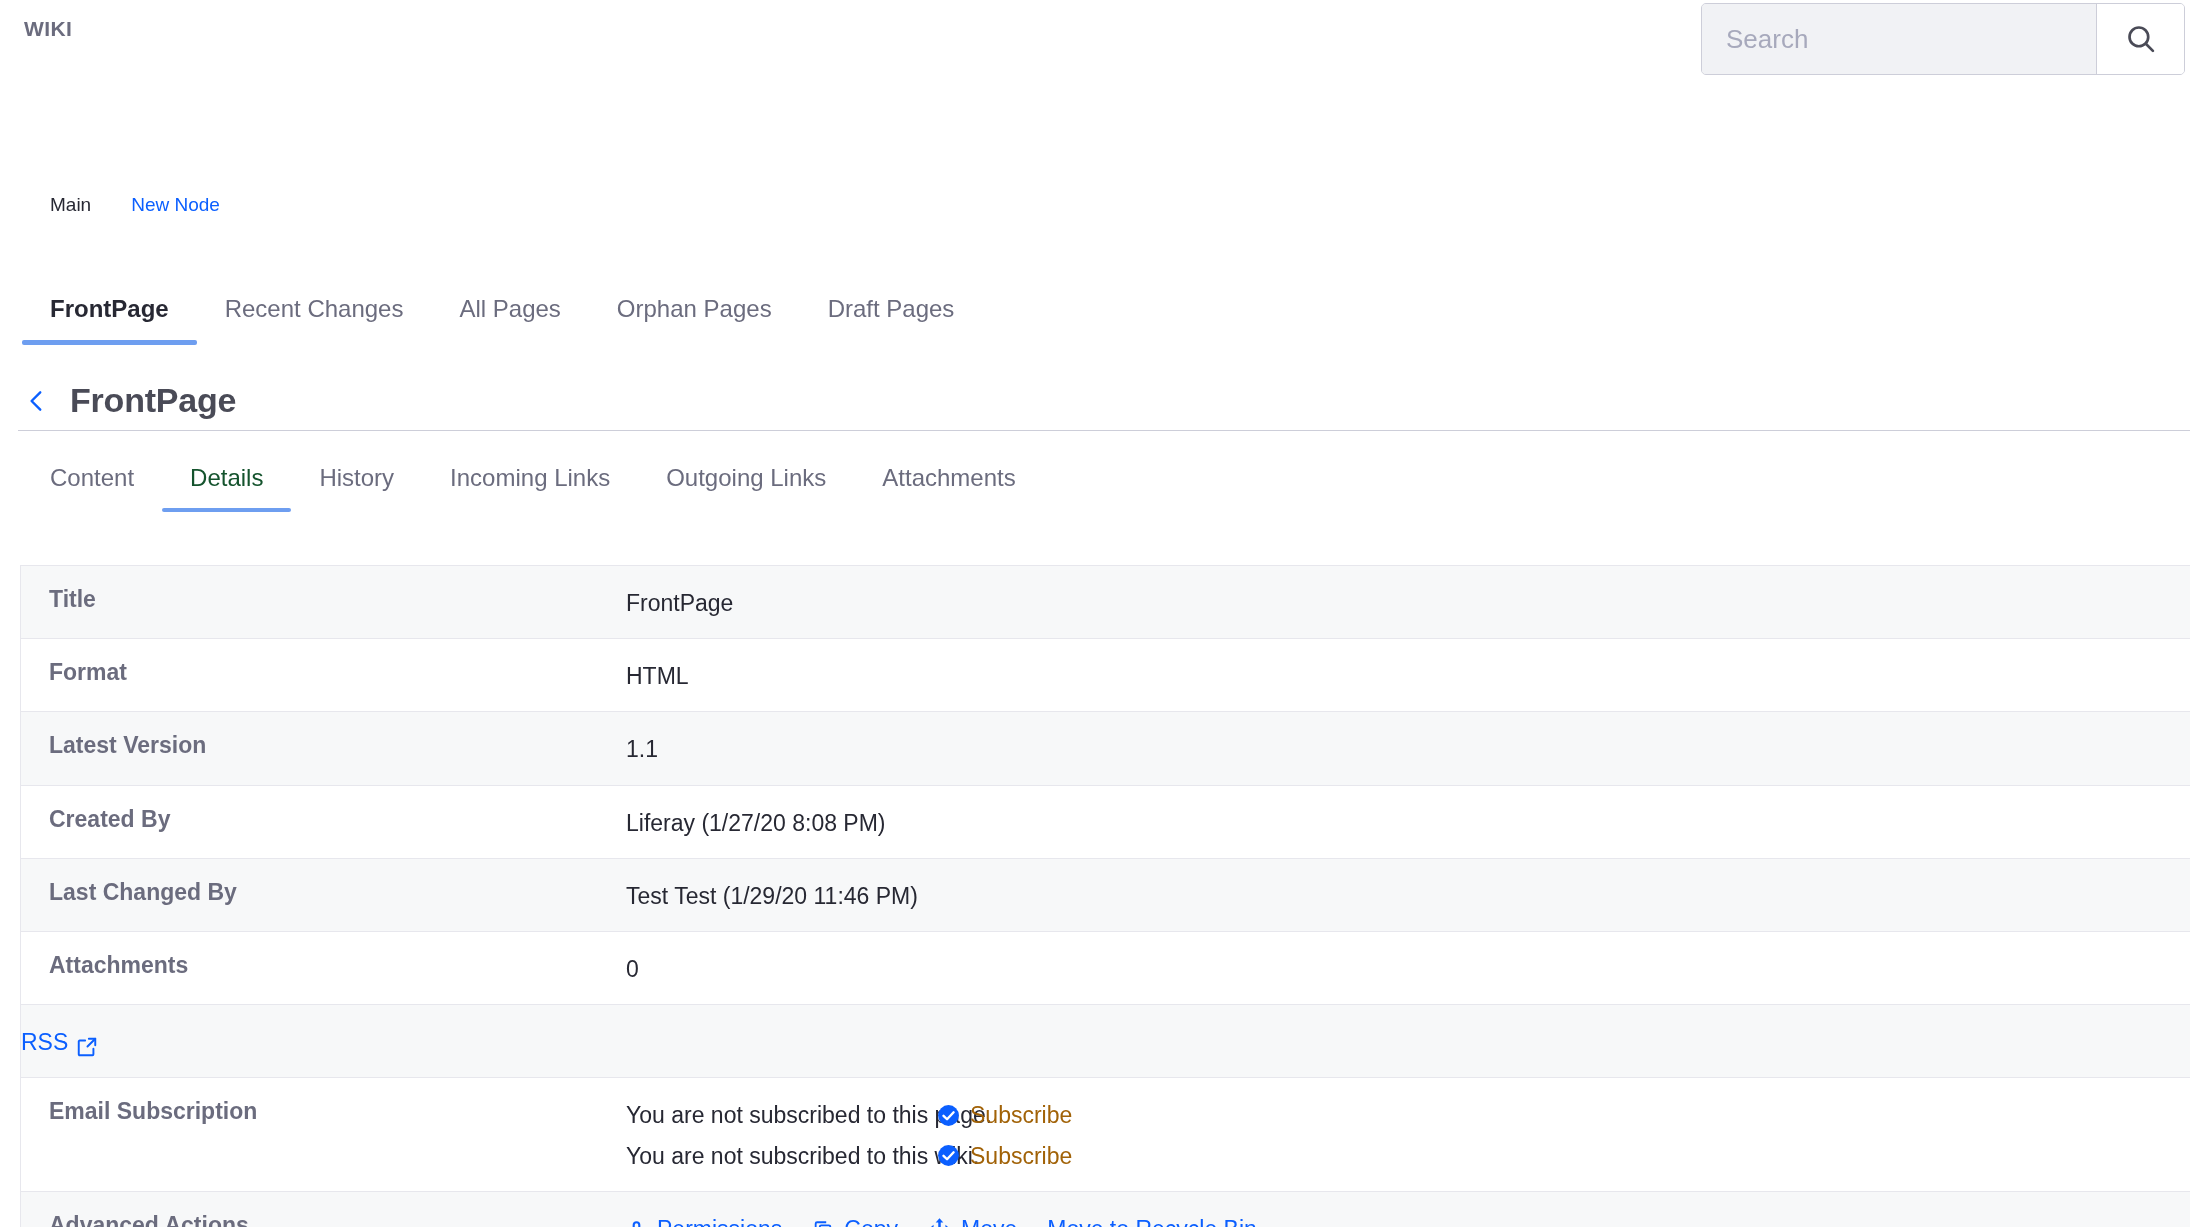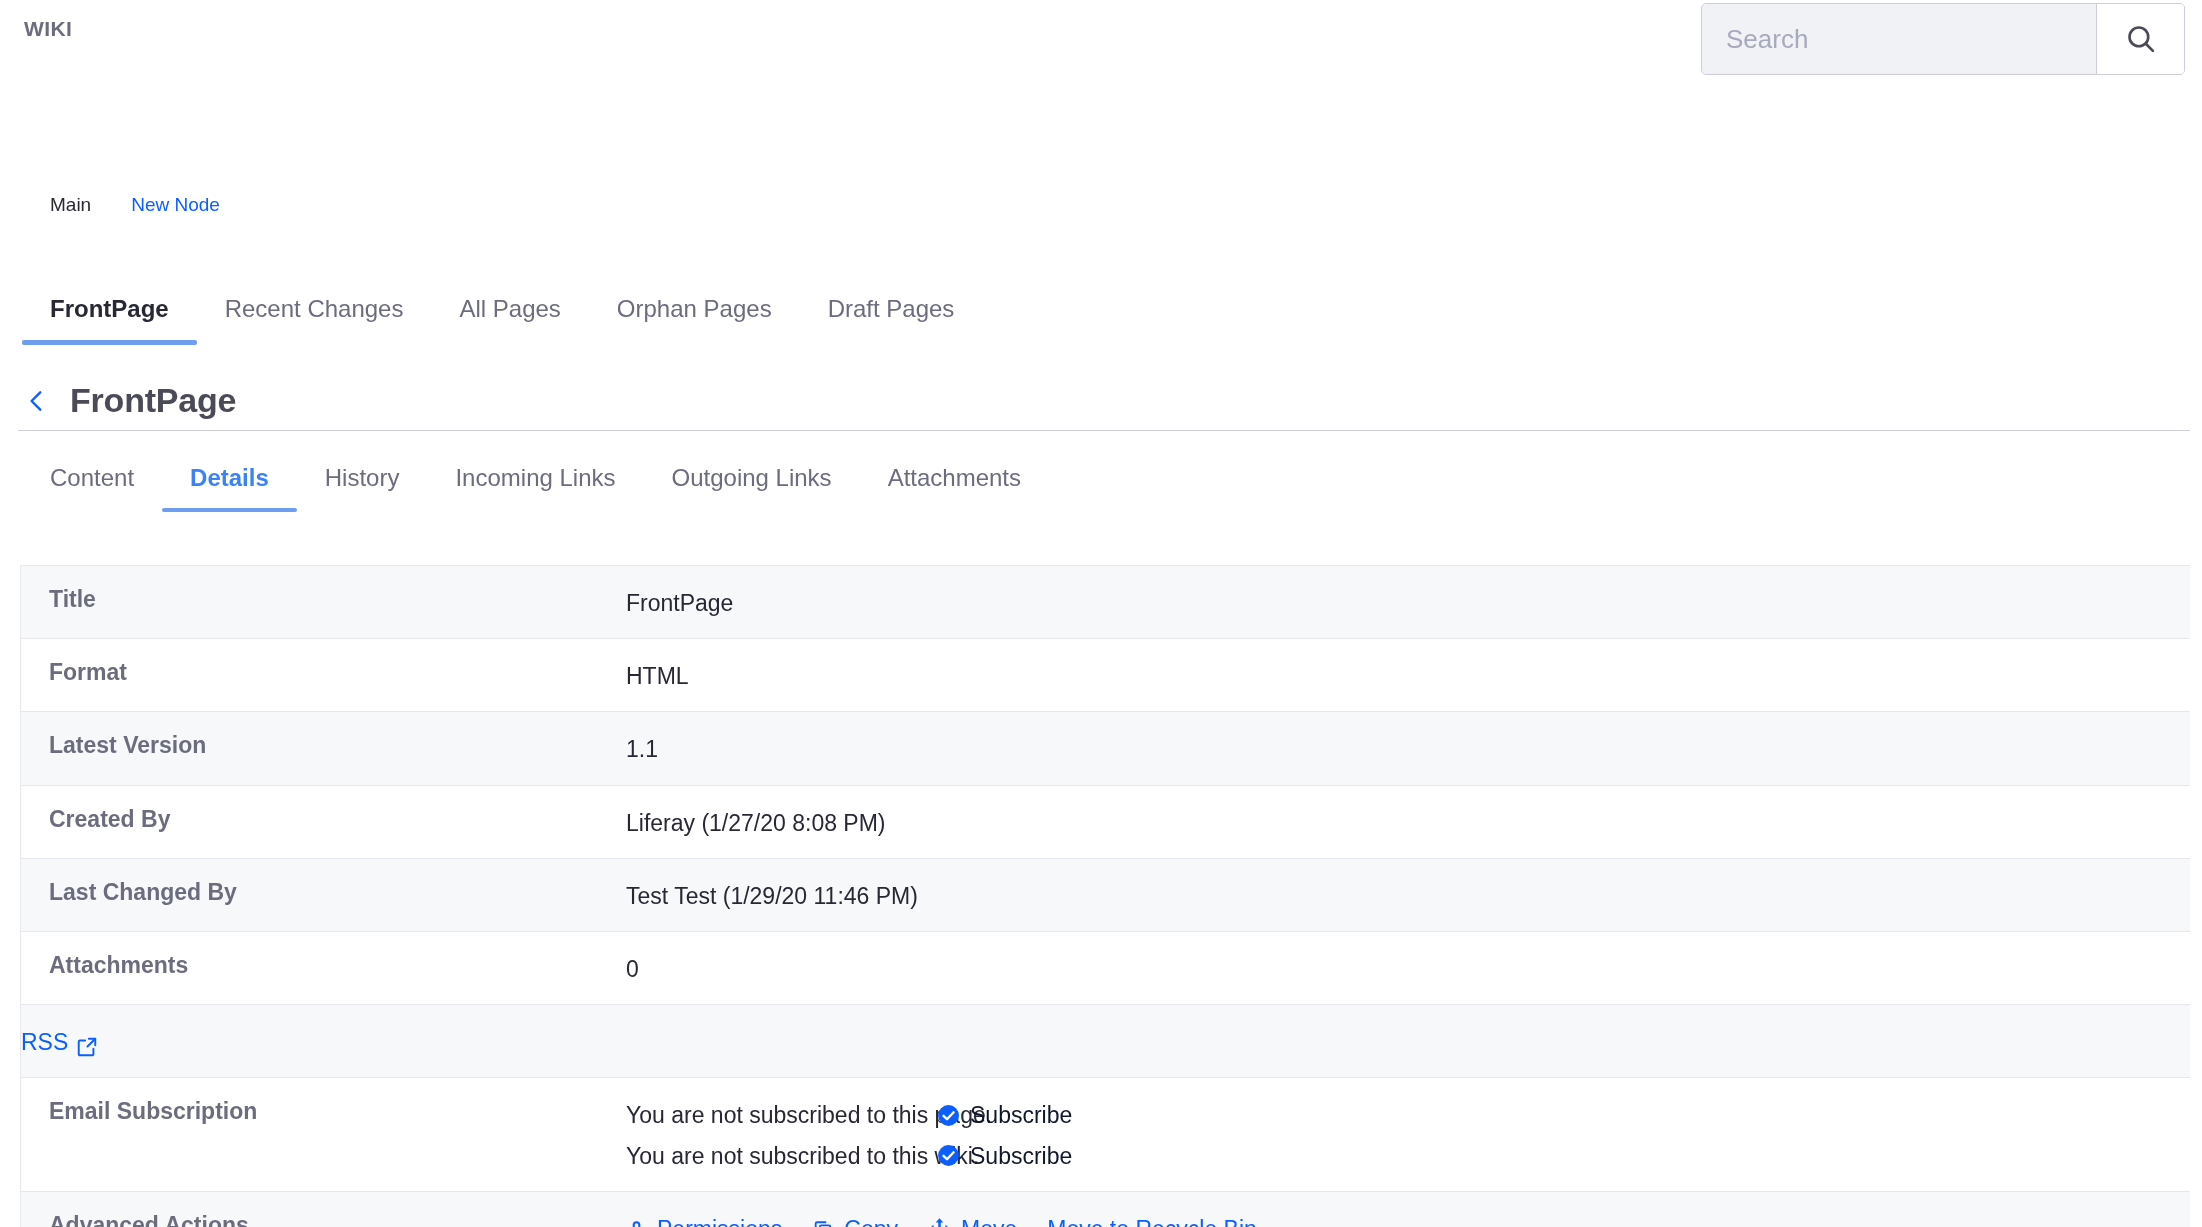--- a/index.html
+++ b/index.html
@@ -178,22 +178,22 @@
   .sub-tab {
     position: relative;
     font-size: 24px;
     color: #6b6c7e;
     padding: 0 28px 20px 28px;
     text-decoration: none;
     white-space: nowrap;
     cursor: pointer;
   }
   .sub-tab.active {
-    color: #3b82f6;
-    font-weight: 700;
+    color: #14532d;
+    font-weight: 400;
   }
   .sub-tab.active::after {
     content: "";
     position: absolute;
     left: 0; right: 0;
     bottom: 0;
     height: 4px;
     background: #6e9ef0;
     border-radius: 2px;
   }
@@ -258,21 +258,21 @@
   .sub-line:last-child { margin-bottom: 0; }
   .sub-text {
     display: inline-block;
     width: 310px;
     color: #272833;
   }
   .sub-action {
     display: inline-flex;
     align-items: center;
     gap: 9px;
-    color: #0f172a;
+    color: #a16207;
     text-decoration: none;
     cursor: pointer;
   }
 
   .actions-row {
     display: flex;
     align-items: center;
     gap: 30px;
   }
   .action-link {

